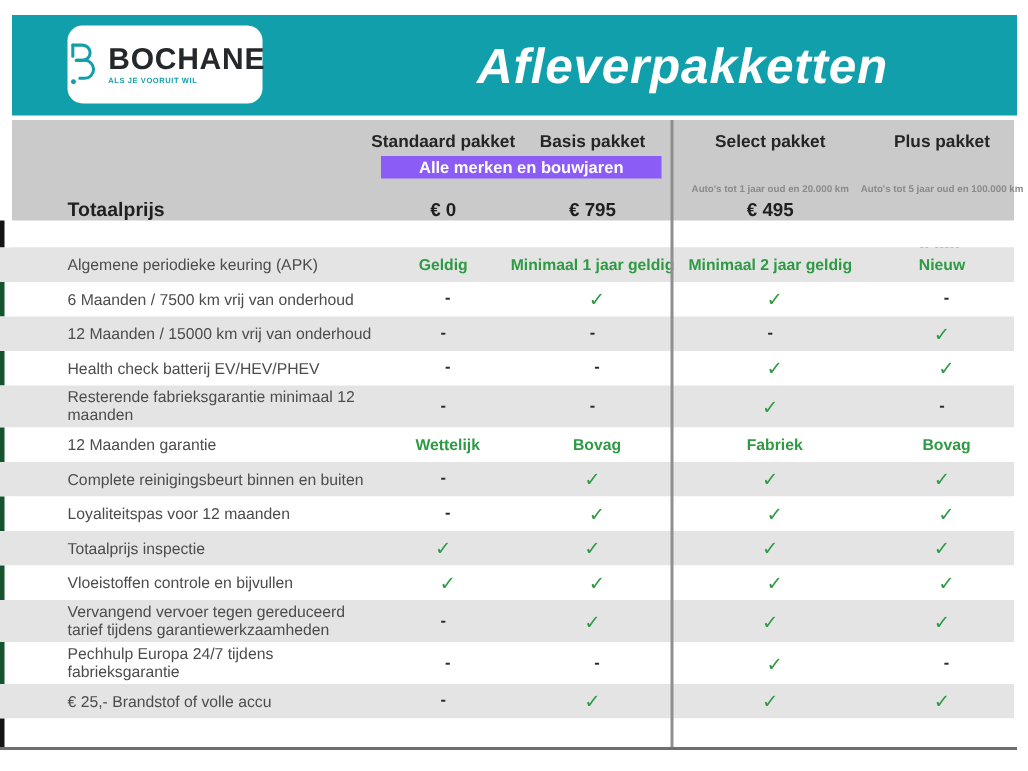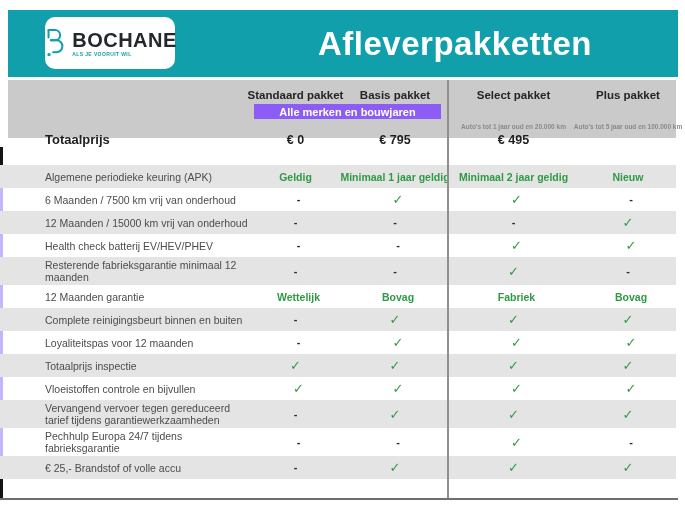--- a/index.html
+++ b/index.html
@@ -27,25 +27,26 @@
     line-height:20px;
   }
   .logo-tagline {
     font-size:5px; font-weight:bold; color:#119fab; letter-spacing:0.4px;
     margin-top:1px;
   }
   .banner-title {
     position:absolute; left:447px; top:50%; transform:translate(-50%,-50%);
     color:#ffffff; font-size:33px; font-weight:bold; letter-spacing:0.5px;
     white-space:nowrap;
+    font-style:italic;
   }
 
   
   .thead {
-    position:absolute; left:8px; top:80px; width:668px; height:58px;
+    position:absolute; left:8px; top:80px; width:668px; height:85px;
     background:#cacaca;
     display:grid;
     grid-template-columns:240px 95px 104px 133px 96px;
     grid-template-rows:23px 17px 12px 15px;
     text-align:center;
   }
   .pkg-name {
     grid-row:1; display:flex; align-items:flex-end; justify-content:center;
     font-size:11.5px; font-weight:bold; color:#252525; padding-bottom:2px;
     white-space:nowrap;
@@ -82,21 +83,21 @@
   }
   .gap-row {
     position:absolute; left:0; top:147px; width:676px; height:18px;
     background:#ffffff; border-left:3px solid #141414;
   }
   .frow {
     display:grid; grid-template-columns:248px 95px 104px 133px 96px;
     min-height:23px; align-items:center; flex:0 0 auto;
   }
   .frow.gray { background:#e4e4e4; }
-  .frow.white { background:#ffffff; border-left:3px solid #c4b5fd; }
+  .frow.white { background:#ffffff; border-left:3px solid #14532d; }
   .frow.white .flabel { padding-left:42px; } 
   .flabel {
     grid-column:1; font-size:10.5px; color:#4c4c4c; padding-left:45px;
     line-height:12px; padding-top:2px; padding-bottom:2px;
   }
   .fval { display:flex; align-items:center; justify-content:center; }
   .fval.c2 { grid-column:2; } .fval.c3 { grid-column:3; }
   .fval.c4 { grid-column:4; } .fval.c5 { grid-column:5; }
   .check { color:#2e9b44; font-size:13px; line-height:13px; }
   .dash  { color:#2b2b2b; font-size:11px; font-weight:bold; line-height:11px; }

